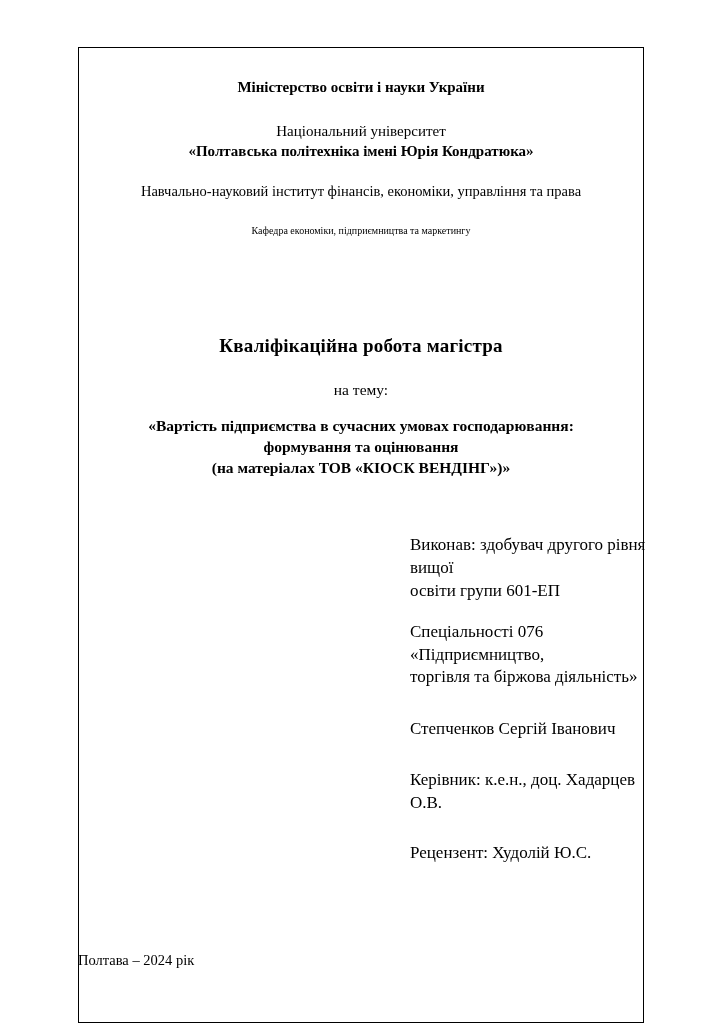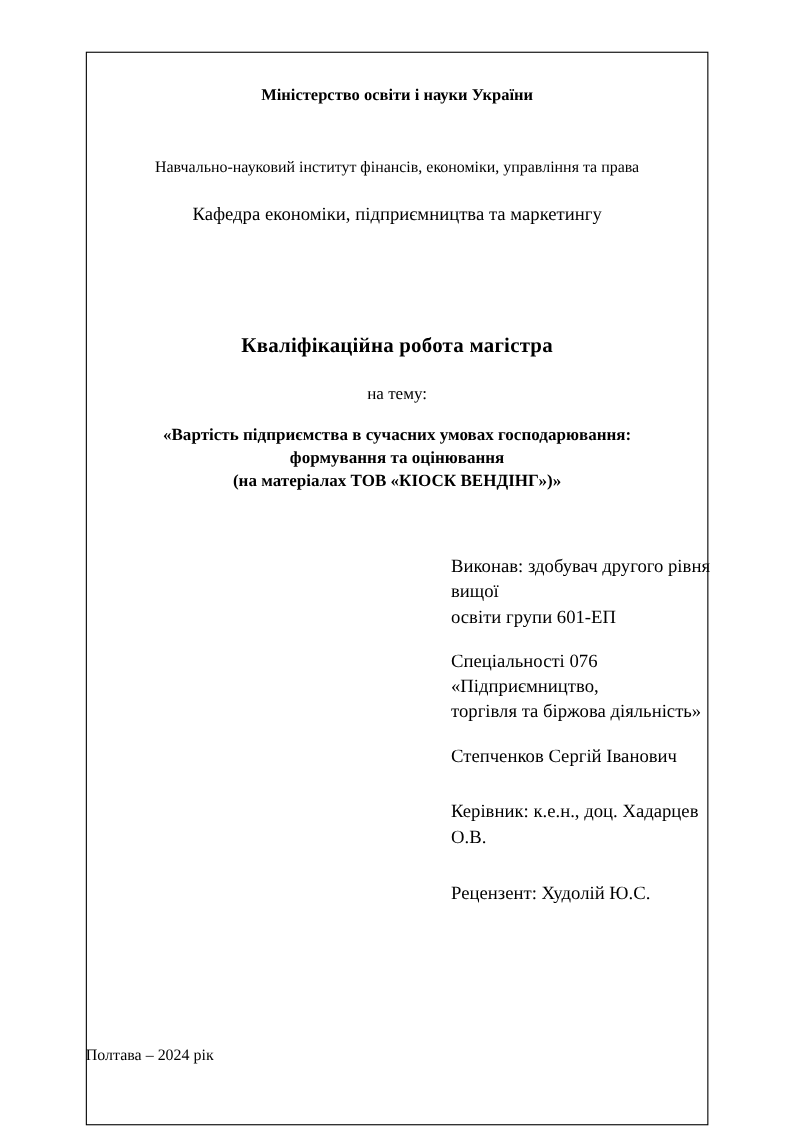--- a/index.html
+++ b/index.html
@@ -48,21 +48,21 @@
   }
   .ministry {
     margin-top: 31px;
     font-size: 15px;
   }
   .gap-a { height: 24px; }
   .uni-block .line { font-size: 15px; }
   .gap-b { height: 21px; }
   .inst { font-size: 14.5px; }
   .gap-c { height: 22px; }
-  .dept { font-size: 17px; }
+  .dept { font-size: 10px; }
   .gap-d { height: 96px; }
   .worktype {
     font-size: 19px;
     font-weight: bold;
     letter-spacing: 0.2px;
   }
   .gap-e { height: 22px; }
   .ontopic {
     font-size: 15.5px;
     font-weight: normal;
@@ -78,21 +78,21 @@
     margin-left: 306px;
     width: 240px;
     text-align: left;
     font-size: 17px;
     line-height: 1.34;
   }
   .sig-block {
     margin-bottom: 18px;
   }
   .sig-block.tight {
-    margin-bottom: 18px;
+    margin-bottom: 29px;
   }
   .sig-block.wide {
     margin-bottom: 28px;
   }
   .footer {
     position: absolute;
     left: 0;
     right: 0;
     bottom: 54px;
     text-align: left;
@@ -105,20 +105,24 @@
 <div class="page">
 
   <div class="frame"></div>
 
   <div class="content">
 
     <div class="line bold ministry">Міністерство освіти і науки України</div>
 
     <div class="gap-a"></div>
 
+    <div class="uni-block">
+      <div class="line">Національний університет</div>
+      <div class="line bold">«Полтавська політехніка імені Юрія Кондратюка»</div>
+    </div>
 
     <div class="gap-b"></div>
 
     <div class="line inst">Навчально-науковий інститут фінансів, економіки, управління та права</div>
 
     <div class="gap-c"></div>
 
     <div class="line dept">Кафедра економіки, підприємництва та маркетингу</div>
 
     <div class="gap-d"></div>

